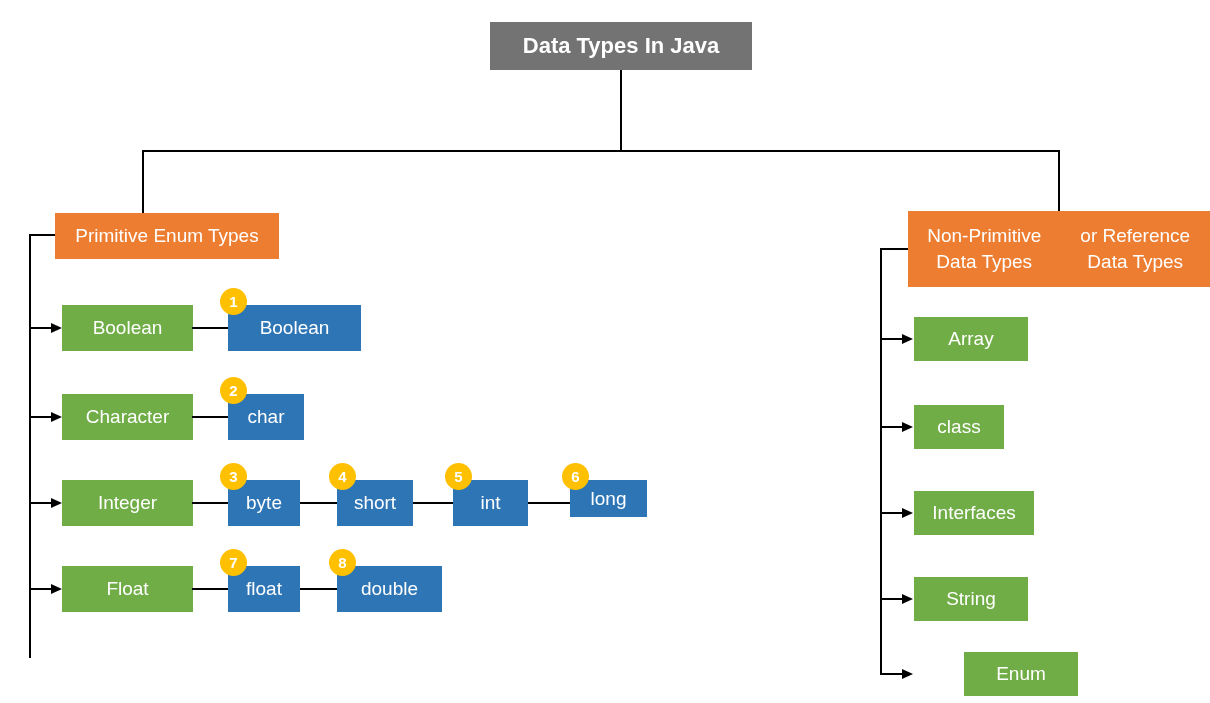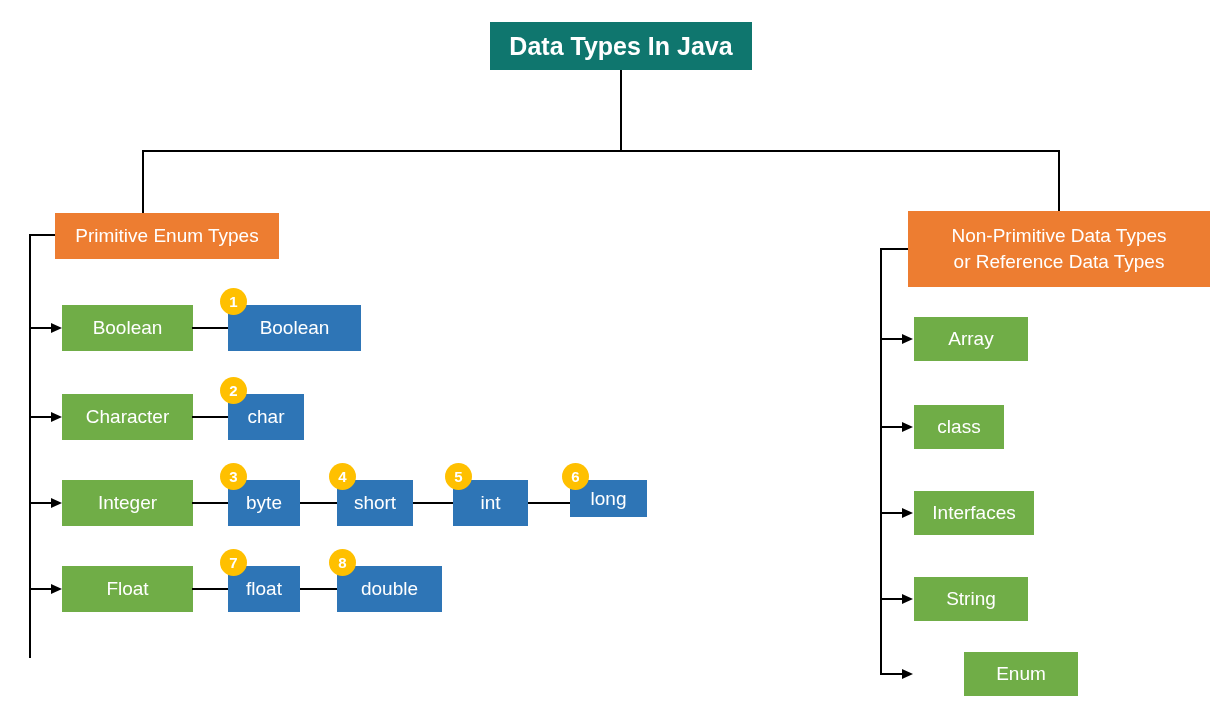--- a/index.html
+++ b/index.html
@@ -4,37 +4,37 @@
 <style>
   html,body{margin:0;padding:0;background:#ffffff;}
   .canvas{
     position:relative;width:1210px;height:703px;background:#ffffff;overflow:hidden;
     font-family:"Liberation Sans",sans-serif;
   }
   .box{
     position:absolute;display:flex;align-items:center;justify-content:center;
     color:#ffffff;font-size:19px;text-align:center;box-sizing:border-box;
   }
-  .gold{background:#0f766e;font-weight:bold;font-size:25px;}
+  .gold{background:#737373;font-weight:bold;font-size:22px;}
   .orange{background:#ED7D31;}
   .green{background:#70AD47;}
   .blue{background:#2E75B6;}
   .hline{position:absolute;height:2px;background:#000;}
   .vline{position:absolute;width:2px;background:#000;}
   .arrow-r{
     position:absolute;width:0;height:0;
     border-top:5px solid transparent;border-bottom:5px solid transparent;
     border-left:11px solid #000;
   }
   .badge{
     position:absolute;width:27px;height:27px;border-radius:50%;
     background:#FFC000;color:#fff;font-size:15px;font-weight:bold;
     display:flex;align-items:center;justify-content:center;z-index:3;
   }
-  .two-line{flex-direction:column;line-height:26px;}
+  .two-line{flex-direction:row;line-height:26px;}
 </style>
 </head>
 <body>
 
 <div class="canvas">
 
   <div class="vline" style="left:620px;top:70px;height:82px"></div>
   <div class="hline" style="left:142px;top:150px;width:918px"></div>
   <div class="vline" style="left:142px;top:150px;height:63px"></div>
   <div class="vline" style="left:1058px;top:150px;height:61px"></div>

